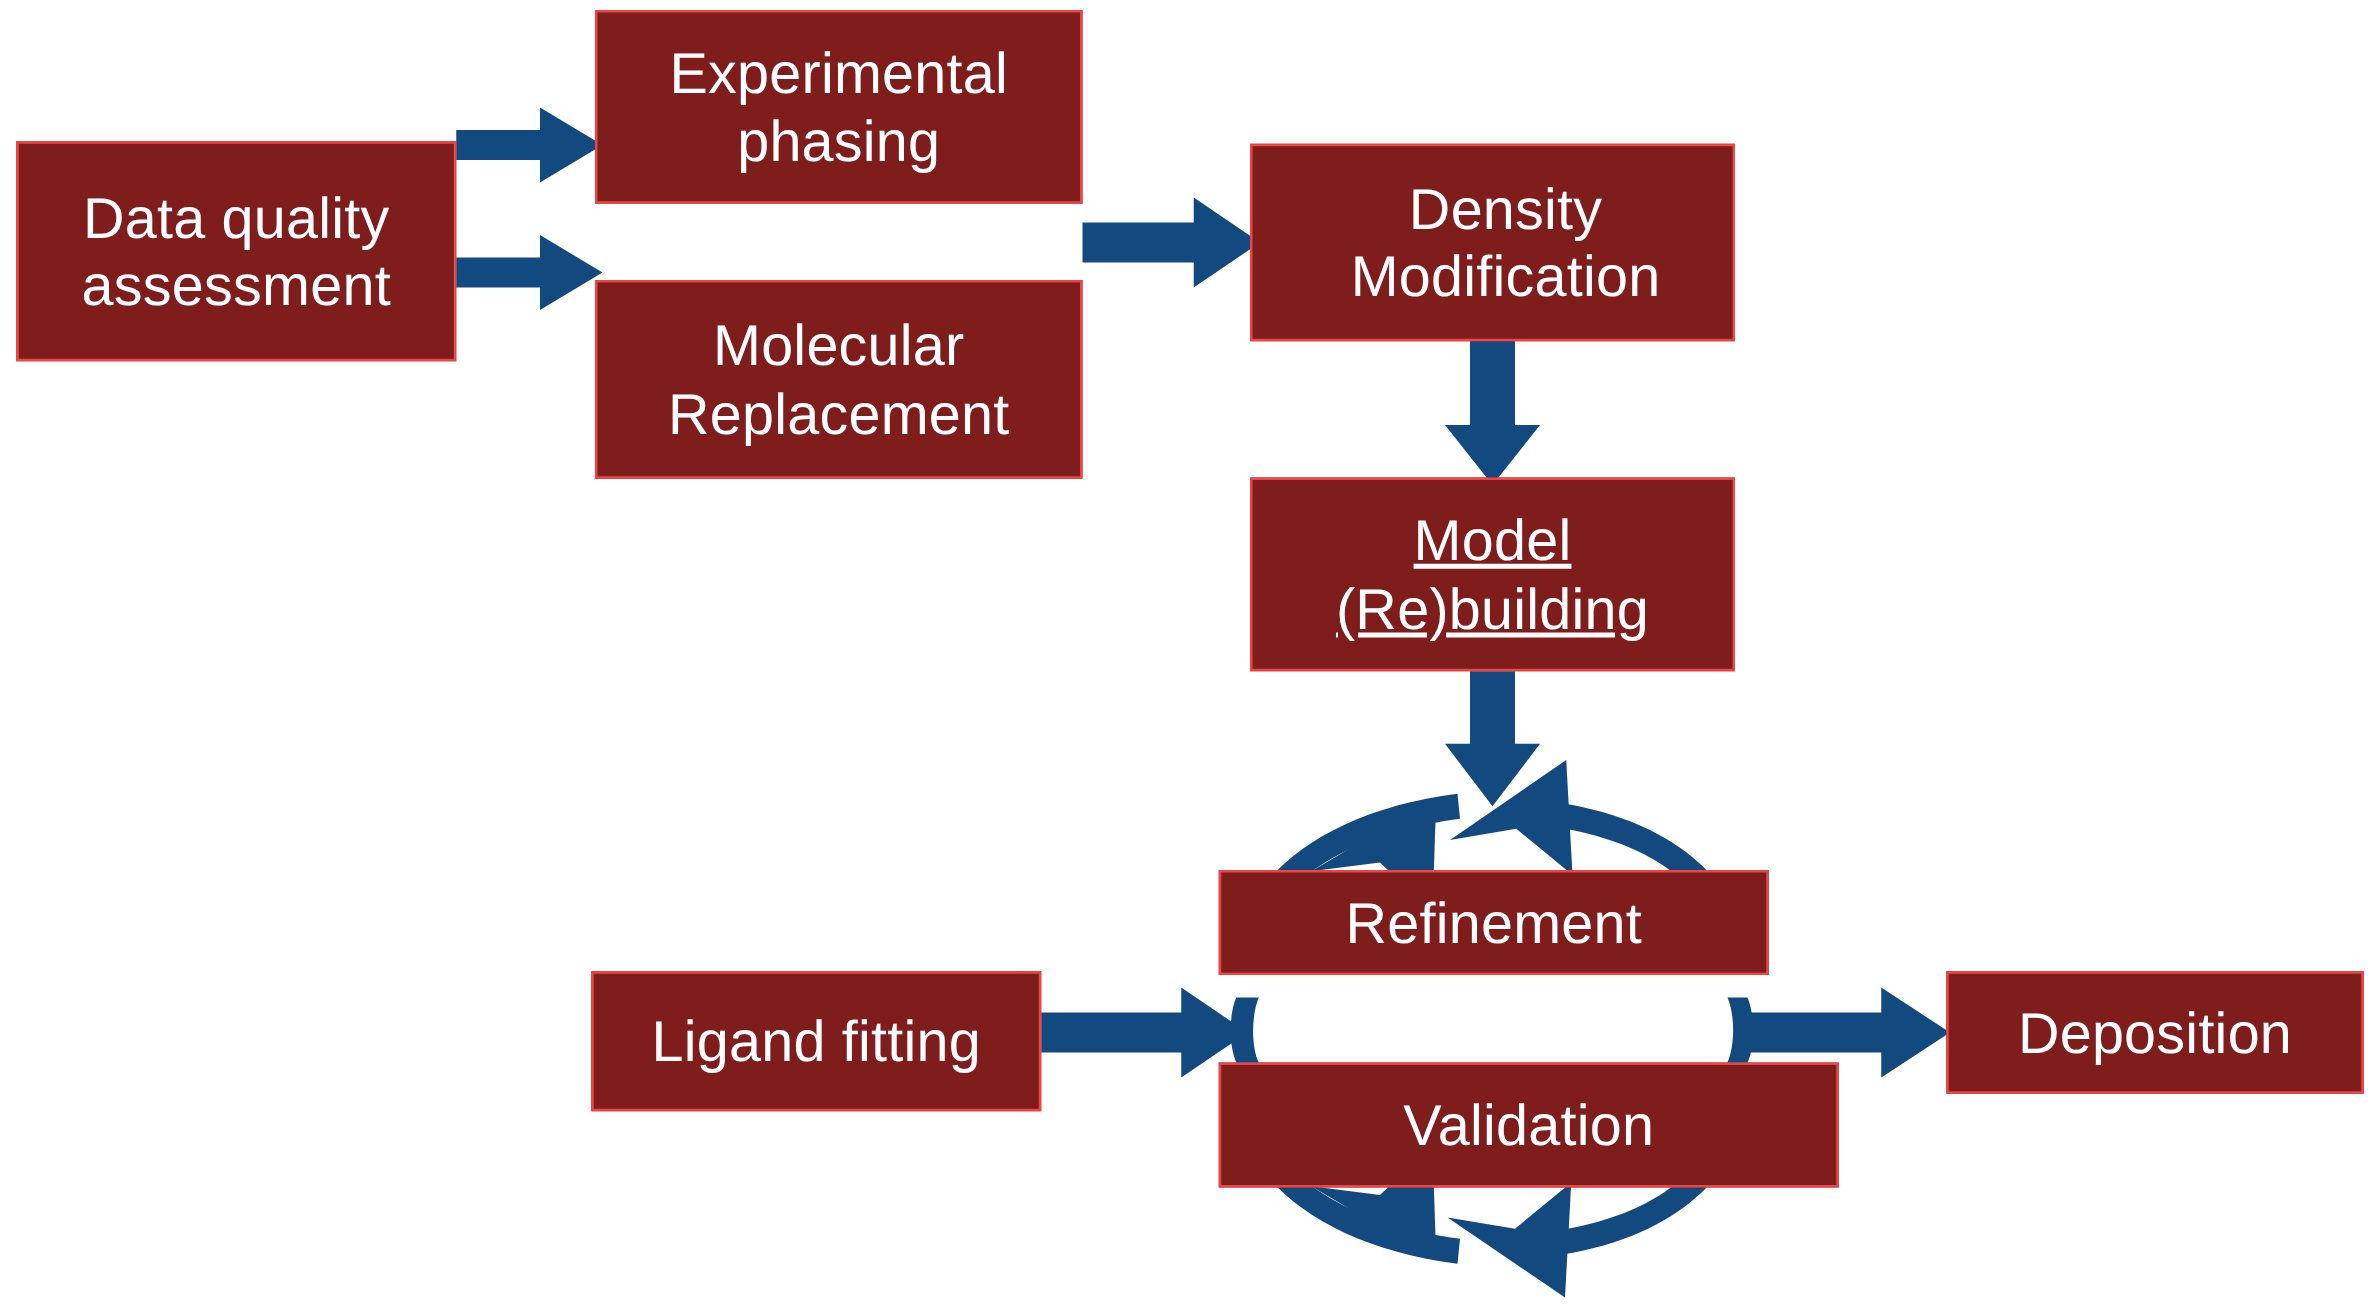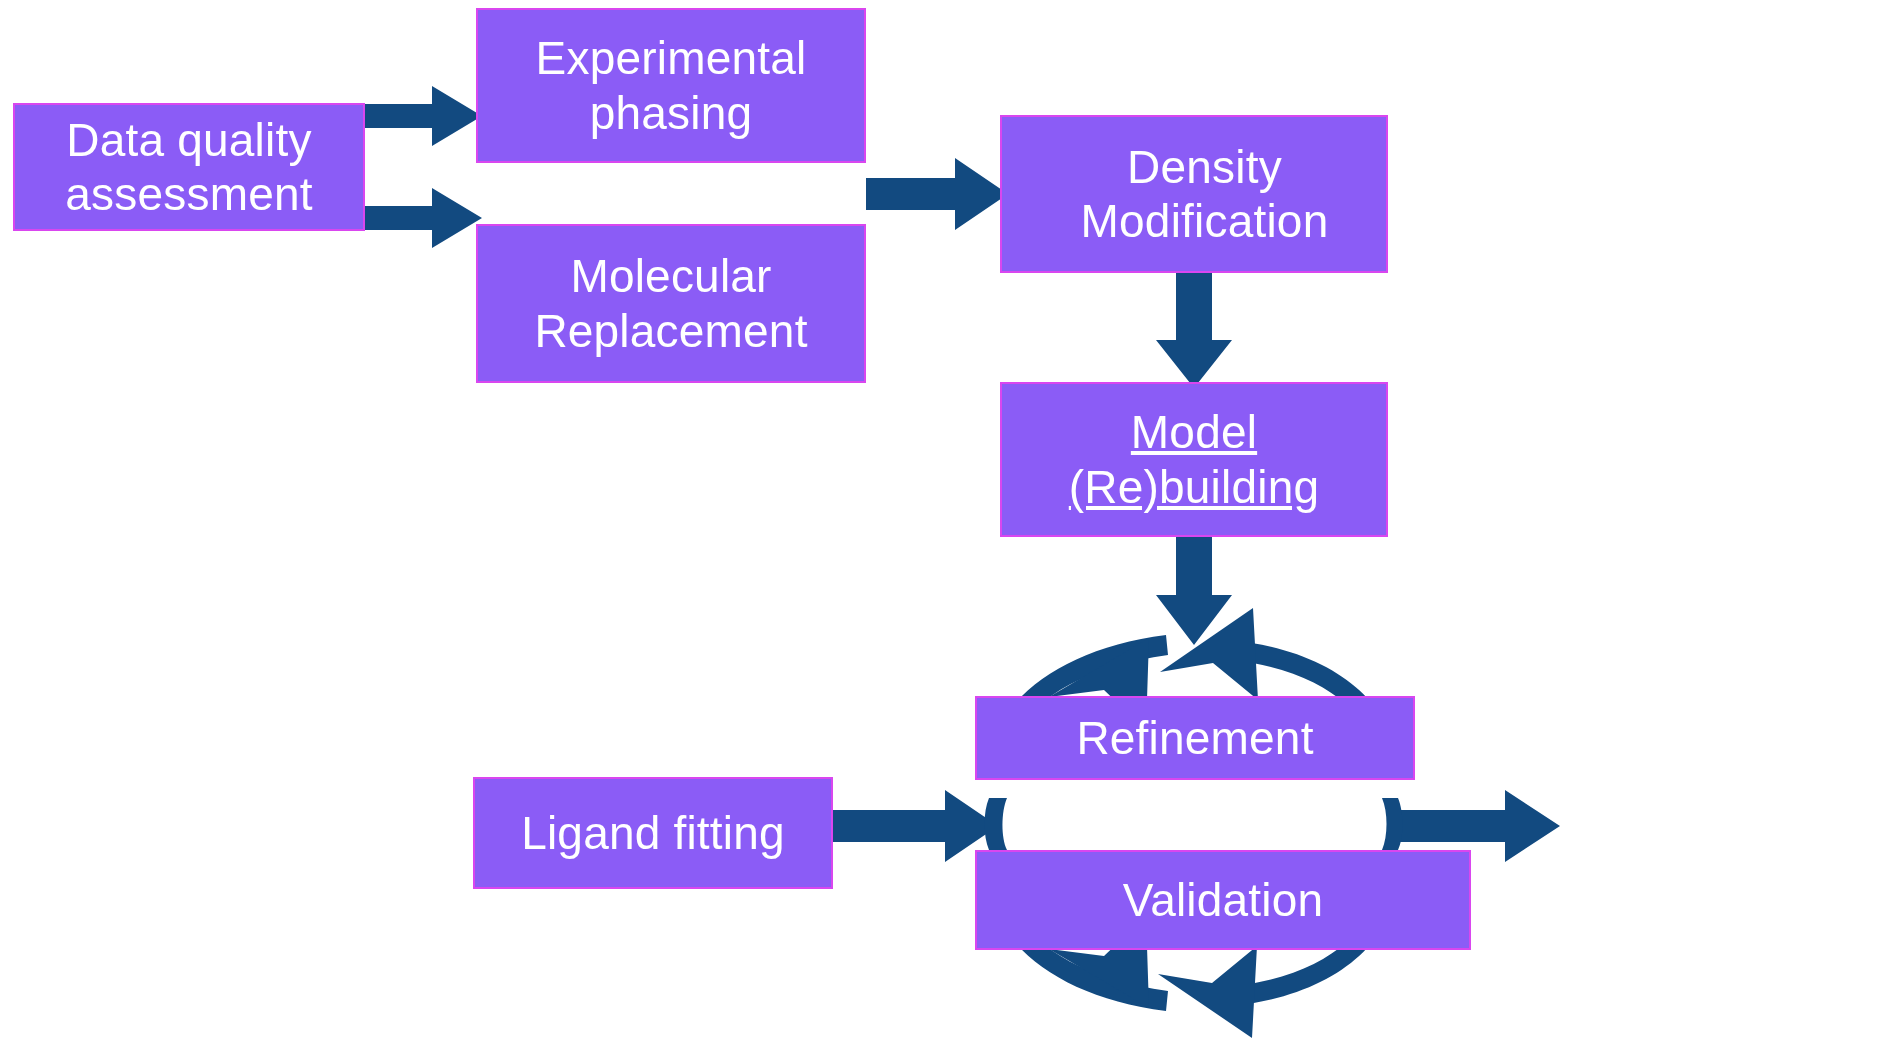--- a/index.html
+++ b/index.html
@@ -13,22 +13,22 @@
   #canvas {
     position: relative;
     width: 1903px;
     height: 1043px;
     background: #ffffff;
     overflow: hidden;
   }
   .node {
     position: absolute;
     box-sizing: border-box;
-    background: #8b5cf6;
-    border: 2px solid #d946ef;
+    background: #7f1d1d;
+    border: 2px solid #ef4444;
     color: #ffffff;
     display: flex;
     align-items: center;
     justify-content: center;
     text-align: center;
     line-height: 1.18;
     font-size: 46px;
     font-weight: 400;
     letter-spacing: 0.2px;
     z-index: 5;
@@ -116,21 +116,21 @@
       <path d="M 1252 1038 L 1257 946 L 1212 983 L 1158 974 Z" fill="#124A80"></path>
 
       <path d="M 1008 884
                C 1014 936, 1072 978, 1168 991
                L 1166 1011
                C 1062 998, 996 946, 989 886 Z" fill="#124A80"></path>
       <path d="M 1149 1008 L 1146 916 L 1104 956 L 1049 949 Z" fill="#124A80"></path>
     </g>
   </svg>
 
-  <div class="node" style="left:13px;  top:103px; width:352px; height:128px;">
+  <div class="node" style="left:13px;  top:113px; width:352px; height:176px;">
     <span class="node-label">Data quality
 assessment</span>
   </div>
 
   <div class="node" style="left:476px; top:8px;   width:390px; height:155px;">
     <span class="node-label">Experimental
 phasing</span>
   </div>
 
   <div class="node" style="left:476px; top:224px; width:390px; height:159px;justify-content:flex-end;">
@@ -153,20 +153,23 @@
   </div>
 
   <div class="node" style="left:975px; top:850px; width:496px; height:100px;">
     <span class="node-label">Validation</span>
   </div>
 
   <div class="node" style="left:473px; top:777px; width:360px; height:112px;">
     <span class="node-label">Ligand fitting</span>
   </div>
 
+  <div class="node" style="left:1557px; top:777px; width:334px; height:98px;">
+    <span class="node-label">Deposition</span>
+  </div>
 
   <svg id="flow-svg-top" viewBox="0 0 1903 1043">
     <g>
       <path d="M 1007 798 C 1001 812, 1001 838, 1007 850 L 989 850 C 983 836, 983 812, 989 798 Z" fill="#124A80"></path>
     </g>
     <g>
       <path d="M 1398 798 C 1404 812, 1404 838, 1398 850 L 1382 850 C 1388 836, 1388 812, 1382 798 Z" fill="#124A80"></path>
     </g>
   </svg>
 

